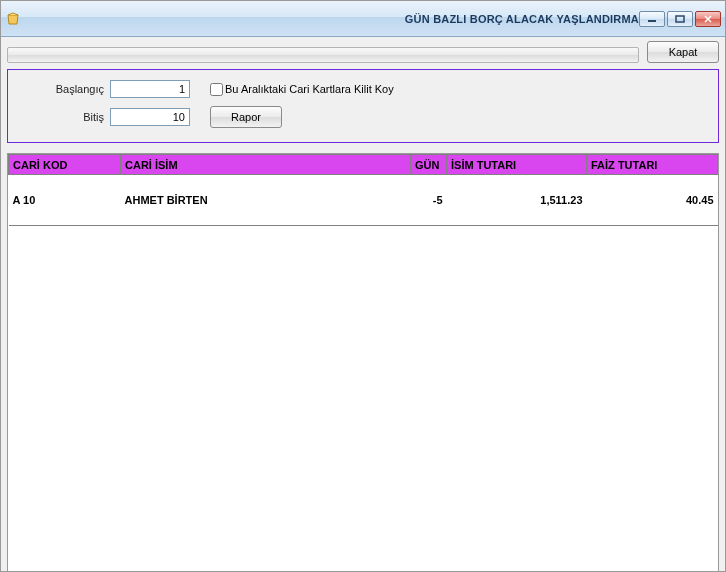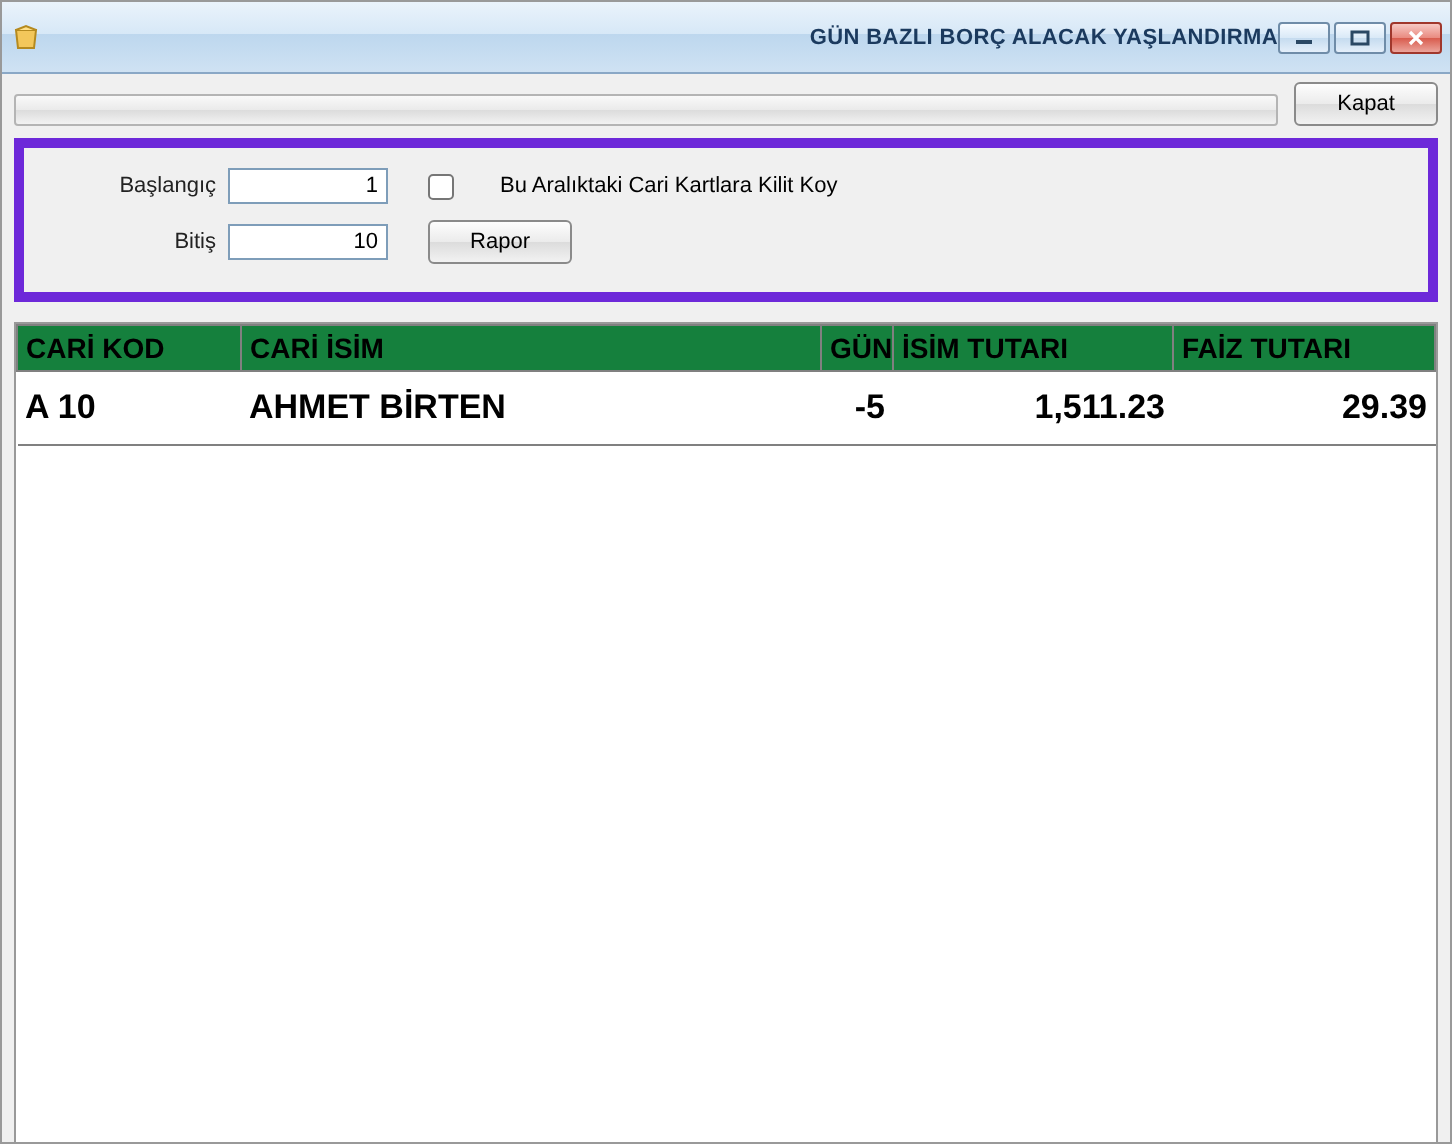--- a/index.html
+++ b/index.html
@@ -68,70 +68,70 @@
     min-width: 72px;
     padding: 0 14px;
     border: 1px solid #8a8a8a;
     border-radius: 3px;
     background: linear-gradient(to bottom,#fdfdfd,#ebebeb 50%,#dcdcdc 51%,#f2f2f2);
     font: inherit;
     cursor: default;
   }
   .panel {
     margin-top: 6px;
-    border: 5px solid #6d28d9;
+    border: 1px solid #6d28d9;
     background: #f0f0f0;
     padding: 10px 12px 14px 12px;
   }
   .form-grid {
     display: grid;
     grid-template-columns: 90px 80px 20px auto;
     row-gap: 8px;
     align-items: center;
   }
   .form-label { text-align: right; padding-right: 6px; color: #222; }
   .num-input {
     height: 18px;
     border: 1px solid #7e9db9;
     background: #fff;
     text-align: right;
     padding: 0 4px;
     font: inherit;
     width: 80px;
   }
-  .checkbox-row { display:flex; align-items:center; gap:23px; }
+  .checkbox-row { display:flex; align-items:center; gap:2px; }
   input[type="checkbox"] { width:13px; height:13px; margin:0; }
   .rapor-cell { grid-column: 4; }
   .grid-wrap {
     margin-top: 10px;
     border: 1px solid #999;
     background:#fff;
     height: 420px;
     overflow: hidden;
   }
   table.data {
     width: 100%;
     border-collapse: collapse;
     table-layout: fixed;
   }
   table.data th {
-    background: #15803d;
+    background: #d946ef;
     border: 1px solid #808080;
     border-top: 1px solid #808080;
     font-weight: bold;
     text-align: left;
     padding: 3px 4px;
     height: 20px;
-    font-size: 14px;
+    font-size: 11px;
   }
   table.data td {
     border-bottom: 1px solid #d0d0d0;
-    padding: 8px 4px;
+    padding: 19px 4px;
     height: 18px;
-    font-size: 17px;
+    font-size: 11px;
     font-weight: bold;
     white-space: nowrap;
     overflow: hidden;
   }
   table.data tr.row0 td { border-bottom: 1px solid #808080; }
   .col-kod  { width: 112px; }
   .col-isim { width: 290px; }
   .col-gun  { width: 36px; }
   .col-borc { width: 140px; }
   .col-faiz { width: auto; }
@@ -210,19 +210,19 @@
           <th>İSİM TUTARI</th>
           <th>FAİZ TUTARI</th>
         </tr>
       </thead>
       <tbody id="grid-body">
           <tr class="row0">
             <td>A 10</td>
             <td>AHMET BİRTEN</td>
             <td class="t-right">-5</td>
             <td class="t-right">1,511.23</td>
-            <td class="t-right">29.39</td>
+            <td class="t-right">40.45</td>
           </tr>
         </tbody>
     </table>
   </div>
 
 </div>
 
 </body></html>

